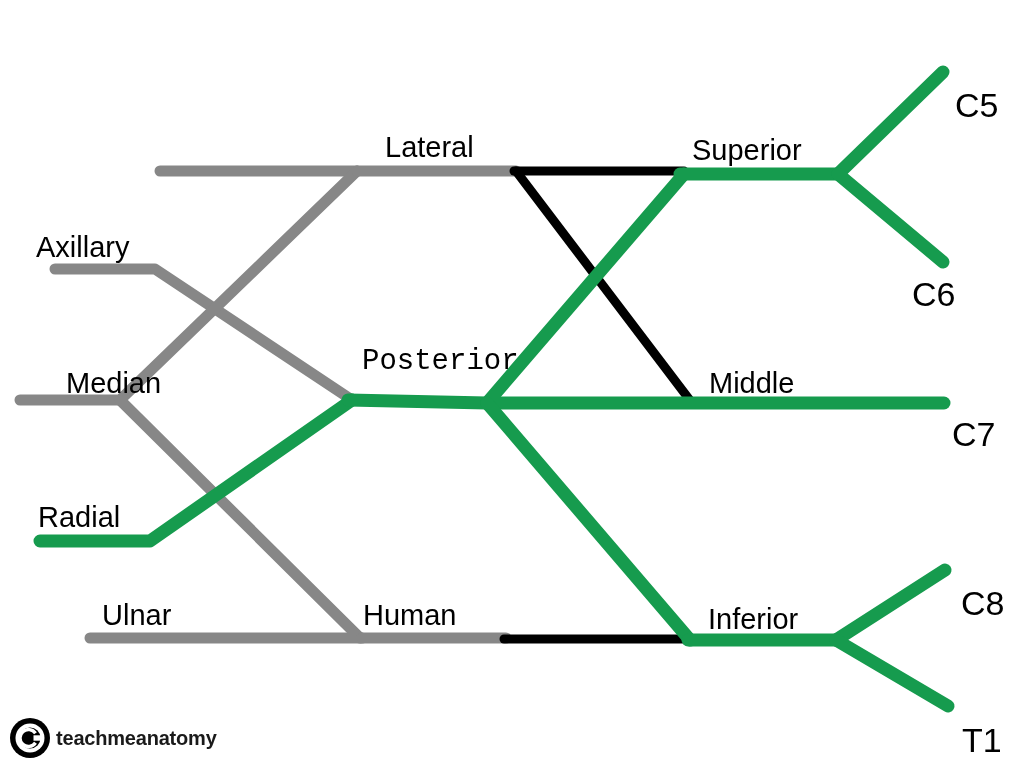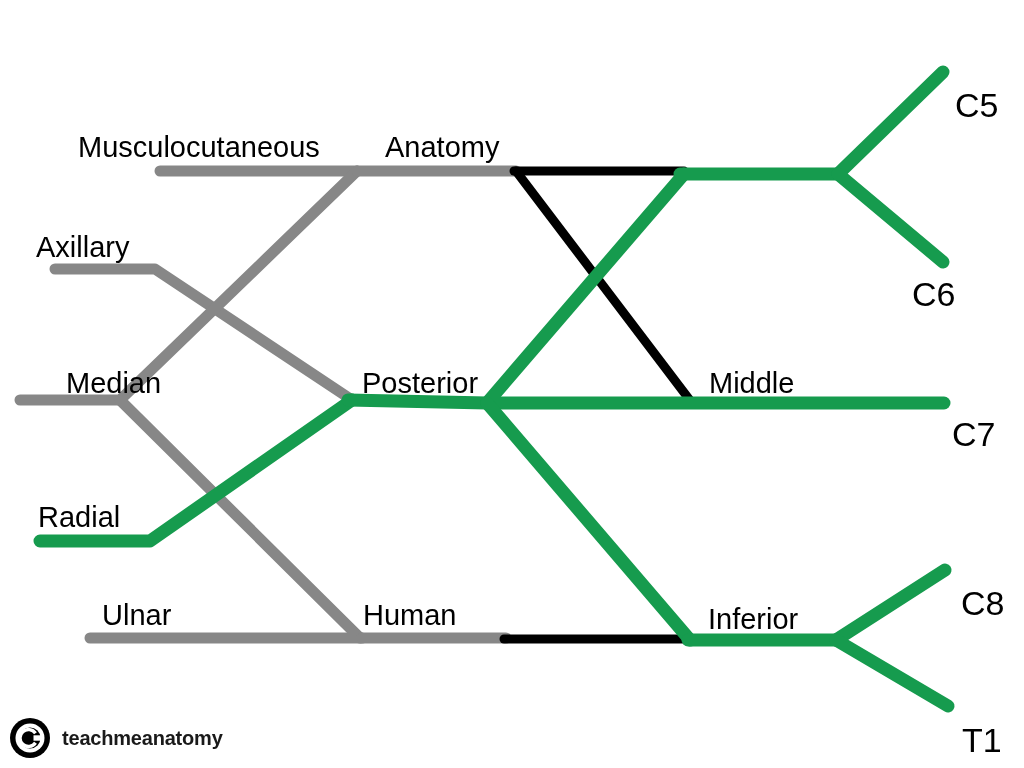--- a/index.html
+++ b/index.html
@@ -42,21 +42,21 @@
   .lbl-trunk   { font-size: 29px; }
   .lbl-root    { font-size: 34px; margin-top: 36px; }
 
   
   #watermark {
     position: absolute;
     left: 8px;
     bottom: 8px;
     display: flex;
     align-items: center;
-    gap: 10px;
+    gap: 4px;
   }
   #watermark .copy-mark {
     width: 44px;
     height: 44px;
     flex: 0 0 44px;
   }
   #watermark .wm-text {
     display: flex;
     flex-direction: column;
     justify-content: center;
@@ -123,36 +123,36 @@
 
       <path d="M 688 640 L 838 640" stroke="#169B4E" stroke-width="13"></path>
 
       <path d="M 836 640 L 945 570" stroke="#169B4E" stroke-width="13"></path>
 
       <path d="M 836 640 L 948 706" stroke="#169B4E" stroke-width="13"></path>
 
     </g>
   </svg>
 
-  <div class="lbl lbl-nerve" style="left:78px; top:133px;">Musculocutaneous</div>
 
   <div class="lbl lbl-nerve" style="left:36px; top:233px;">Axillary</div>
 
   <div class="lbl lbl-nerve" style="left:18px; top:369px;margin-left:48px;">Median</div>
 
   <div class="lbl lbl-nerve" style="left:38px; top:503px;">Radial</div>
 
   <div class="lbl lbl-nerve" style="left:102px; top:601px;">Ulnar</div>
 
-  <div class="lbl lbl-cord" style="left:385px; top:133px;">Anatomy</div>
+  <div class="lbl lbl-cord" style="left:385px; top:133px;">Lateral</div>
 
-  <div class="lbl lbl-cord" style="left:362px; top:369px;">Posterior</div>
+  <div class="lbl lbl-cord" style="left:362px; top:347px;font-family:Liberation Mono, monospace;">Posterior</div>
 
   <div class="lbl lbl-cord" style="left:363px; top:601px;">Human</div>
 
+  <div class="lbl lbl-trunk" style="left:692px; top:136px;">Superior</div>
 
   <div class="lbl lbl-trunk" style="left:709px; top:369px;">Middle</div>
 
   <div class="lbl lbl-trunk" style="left:708px; top:605px;">Inferior</div>
 
   <div class="lbl lbl-root" style="left:955px; top:52px;">C5</div>
 
   <div class="lbl lbl-root" style="left:912px; top:241px;">C6</div>
 
   <div class="lbl lbl-root" style="left:952px; top:381px;">C7</div>

